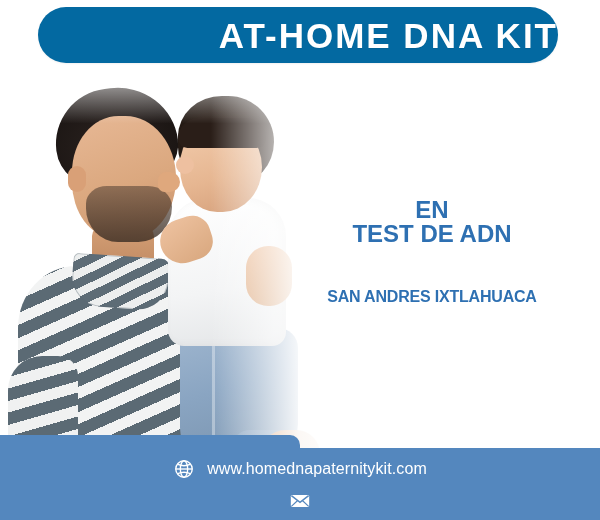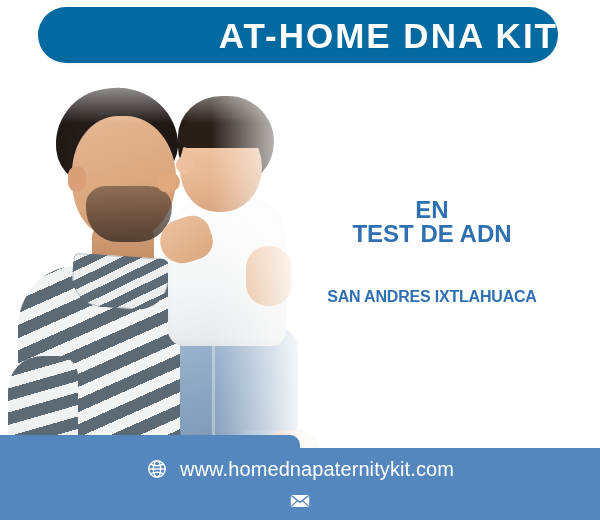--- a/index.html
+++ b/index.html
@@ -209,21 +209,21 @@
   .frow {
     display: flex;
     align-items: center;
     justify-content: center;
     gap: 16px;
     height: 30px;
   }
   .frow.r1 { margin-top: 6px; }
   .frow.r2 { margin-top: 2px; gap: 34px; }
   .fitem { display: flex; align-items: center; gap: 12px; }
-  .ftext { font-size: 20px; letter-spacing: 0.1px; white-space: nowrap; }
+  .ftext { font-size: 16px; letter-spacing: 0.1px; white-space: nowrap; }
   .ficon { width: 22px; height: 22px; display: block; flex: 0 0 auto; }
   .ficon svg { width: 22px; height: 22px; display: block; }
 </style>
 </head>
 <body>
 
 <div id="poster">
 
   <div class="banner">
     <div class="banner-title">AT-HOME DNA KIT</div>

